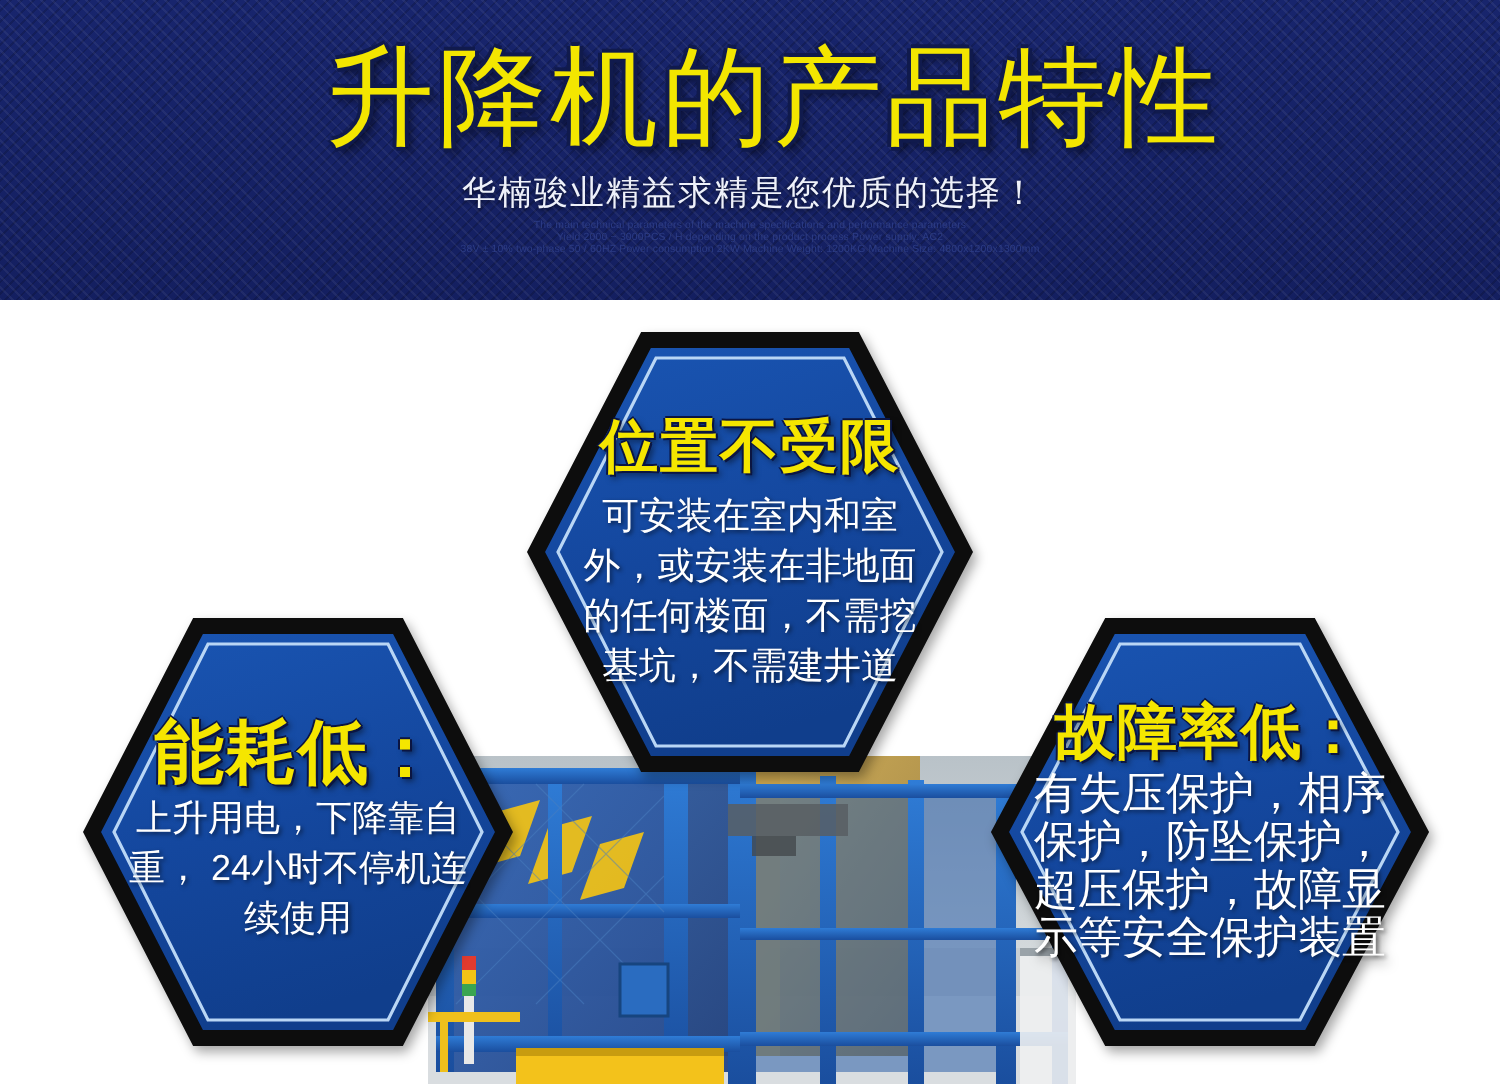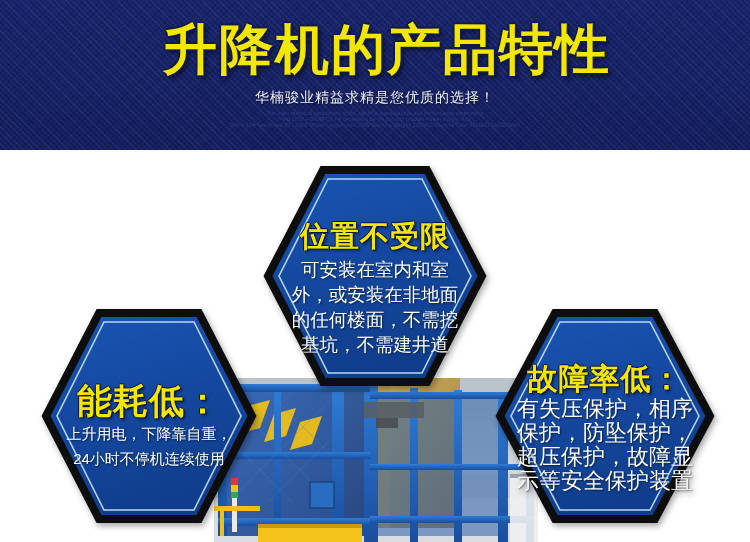--- a/index.html
+++ b/index.html
@@ -19,33 +19,33 @@
     background-image:
       repeating-linear-gradient(45deg, rgba(255,255,255,.055) 0 1px, rgba(0,0,0,0) 1px 4px),
       repeating-linear-gradient(-45deg, rgba(0,0,0,.16) 0 1px, rgba(0,0,0,0) 1px 4px),
       linear-gradient(180deg,#18256d 0%,#141f60 100%);
     overflow:hidden;
   }
   .header-title{
     position:absolute; top:20px; left:0; width:750px;
     text-align:center;
     font-size:54px; line-height:58px;
-    font-weight:bold;
+    font-weight:normal;
     color:#f3e600;
     letter-spacing:2px;
     text-shadow:
       2px 0 0 #101a4d, -2px 0 0 #101a4d, 0 2px 0 #101a4d, 0 -2px 0 #101a4d,
       3px 3px 4px rgba(0,0,0,.55);
     white-space:nowrap;
     padding-left:24px;
   }
   .header-sub{
     position:absolute; top:86px; left:0; width:750px;
     text-align:center;
-    font-size:14px; line-height:22px;
+    font-size:17px; line-height:22px;
     color:#eef1fa;
     letter-spacing:1px;
     text-shadow:0 1px 2px rgba(0,0,0,.6);
     white-space:nowrap;
   }
   .header-spec{
     position:absolute; top:110px; left:0; width:750px;
     text-align:center;
     color:#2c3c86;
     font-size:5.2px; line-height:6px;
@@ -64,21 +64,21 @@
   
   .hex{
     position:absolute;
     filter:drop-shadow(2px 3px 3px rgba(0,0,0,.35));
   }
   .hex svg{ display:block; overflow:visible; }
   .hex .hex-body{ fill:url(#hexGrad); stroke:#0d0d0d; stroke-width:8; }
   .hex .hex-inner{ fill:none; stroke:#b9d6f5; stroke-width:1.6; }
 
   .hex-text{
-    position:absolute; left:0; top:12px; width:100%; height:100%;
+    position:absolute; left:0; top:0; width:100%; height:100%;
     display:flex; flex-direction:column; align-items:center; justify-content:center;
     text-align:center;
     pointer-events:none;
   }
   .hex-head{
     color:#f5e600; font-weight:bold;
     text-shadow:1px 1px 0 #0b1542, -1px 0 0 #0b1542, 0 -1px 0 #0b1542, 1px 0 0 #0b1542,
                 2px 2px 3px rgba(0,0,0,.5);
     white-space:nowrap;
   }
@@ -88,21 +88,21 @@
   }
 
   
   #hex-top{ left:260px; top:162px; width:230px; height:228px; }
   #hex-top .hex-head{ font-size:29px; line-height:34px; margin-bottom:4px; letter-spacing:1px;}
   #hex-top .hex-body-text{ font-size:18.5px; line-height:25px; width:178px; }
 
   
   #hex-left{ left:38px; top:305px; width:222px; height:222px; }
   #hex-left .hex-head{ font-size:35px; line-height:32px; margin-bottom:4px; letter-spacing:1px;}
-  #hex-left .hex-body-text{ font-size:15px; line-height:25px; width:176px; }
+  #hex-left .hex-body-text{ font-size:18px; line-height:25px; width:176px; }
 
   
   #hex-right{ left:492px; top:305px; width:226px; height:222px; }
   #hex-right .hex-head{ font-size:30px; line-height:31px; margin-bottom:3px; letter-spacing:1px;}
   #hex-right .hex-body-text{ font-size:22px; line-height:24px; width:190px; }
 </style>
 </head>
 <body>
 
 <div id="page">

